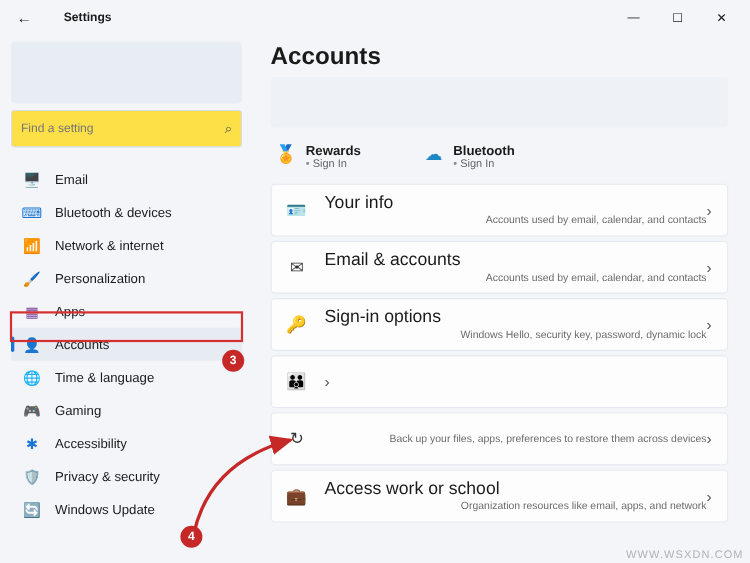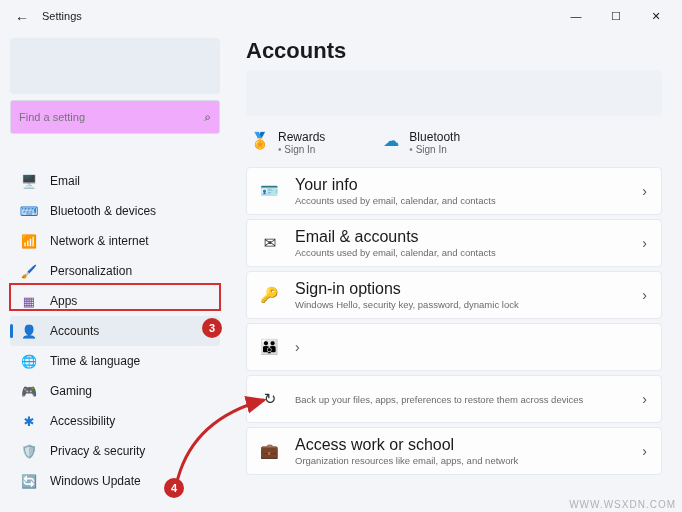--- a/index.html
+++ b/index.html
@@ -19,21 +19,22 @@
     height: 32px;
     padding: 0 6px;
   }
   .back-btn {
     width: 32px; height: 32px;
     display: flex; align-items: center; justify-content: center;
     font-size: 14px;
   }
   .title {
     font-size: 11px;
-    margin-left: 4px;
+    margin-left: 20px;
+    font-weight: bold;
   }
   .winctrls {
     margin-left: auto;
     display: flex;
   }
   .winctrl {
     width: 40px; height: 28px;
     display: flex; align-items: center; justify-content: center;
     font-size: 11px;
   }
@@ -49,26 +50,26 @@
   }
   .profile-block {
     height: 56px;
     background: #e8edf3;
     border-radius: 4px;
     margin-bottom: 6px;
   }
   .search {
     display: flex;
     align-items: center;
-    background: #f0abfc;
+    background: #fde047;
     border: 1px solid #d6dde6;
     border-radius: 3px;
     height: 28px;
     padding: 16px 8px;
-    margin-bottom: 32px;
+    margin-bottom: 14px;
   }
   .search input {
     border: none;
     outline: none;
     flex: 1;
     font-size: 11px;
     background: transparent;
   }
   .nav { list-style: none; }
   .nav li {
@@ -123,21 +124,21 @@
     gap: 56px;
     padding: 4px 0 12px 4px;
     font-size: 11px;
   }
   .toplink { display: flex; gap: 8px; align-items: flex-start; }
   .toplink .ticon {
     width: 20px; height: 16px; margin-top: 2px;
     display: inline-flex; align-items: center; justify-content: center;
     font-size: 16px;
   }
-  .toplink .tlabel { font-weight: 400; font-size: 12px; }
+  .toplink .tlabel { font-weight: 700; font-size: 12px; }
   .toplink .tlink { color: #666; font-size: 10px; }
   .toplink .tlink::before {
     content: "• ";
     color: #888;
   }
   .card {
     background: #fdfdfe;
     border: 1px solid #e6e9ef;
     border-radius: 4px;
     display: flex;
@@ -148,21 +149,21 @@
   }
   .card .cicon {
     width: 22px; height: 22px;
     display: inline-flex; align-items: center; justify-content: center;
     margin-right: 14px;
     font-size: 15px;
     color: #333;
   }
   .card .ctext { flex: 1; }
   .card .ctitle { font-size: 16px; font-weight: 500; }
-  .card .cdesc { font-size: 9.5px; color: #6b6b6b; margin-top: 1px; }
+  .card .cdesc { font-size: 9.5px; color: #6b6b6b; margin-top: 1px; text-align: right; }
   .card .chevron { font-size: 14px; color: #555; }
   .badge {
     position: absolute;
     width: 20px; height: 20px;
     background: #c62828;
     color: #fff;
     border-radius: 50%;
     display: flex; align-items: center; justify-content: center;
     font-size: 11px; font-weight: 600;
     z-index: 20;

